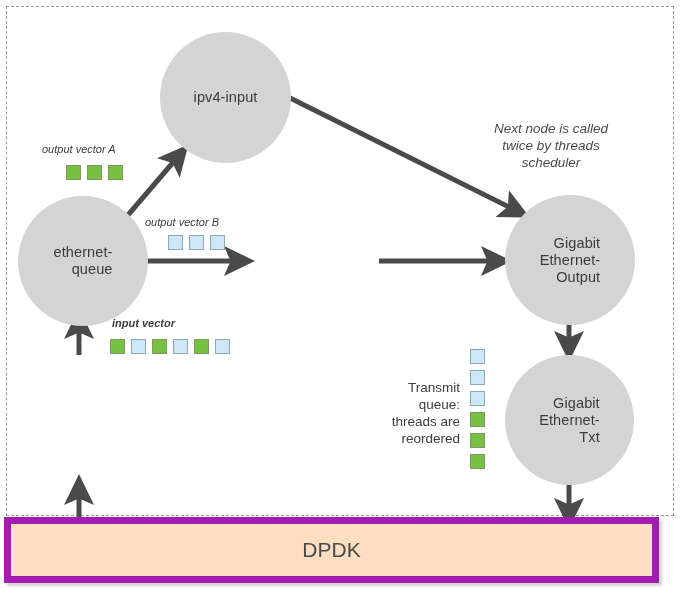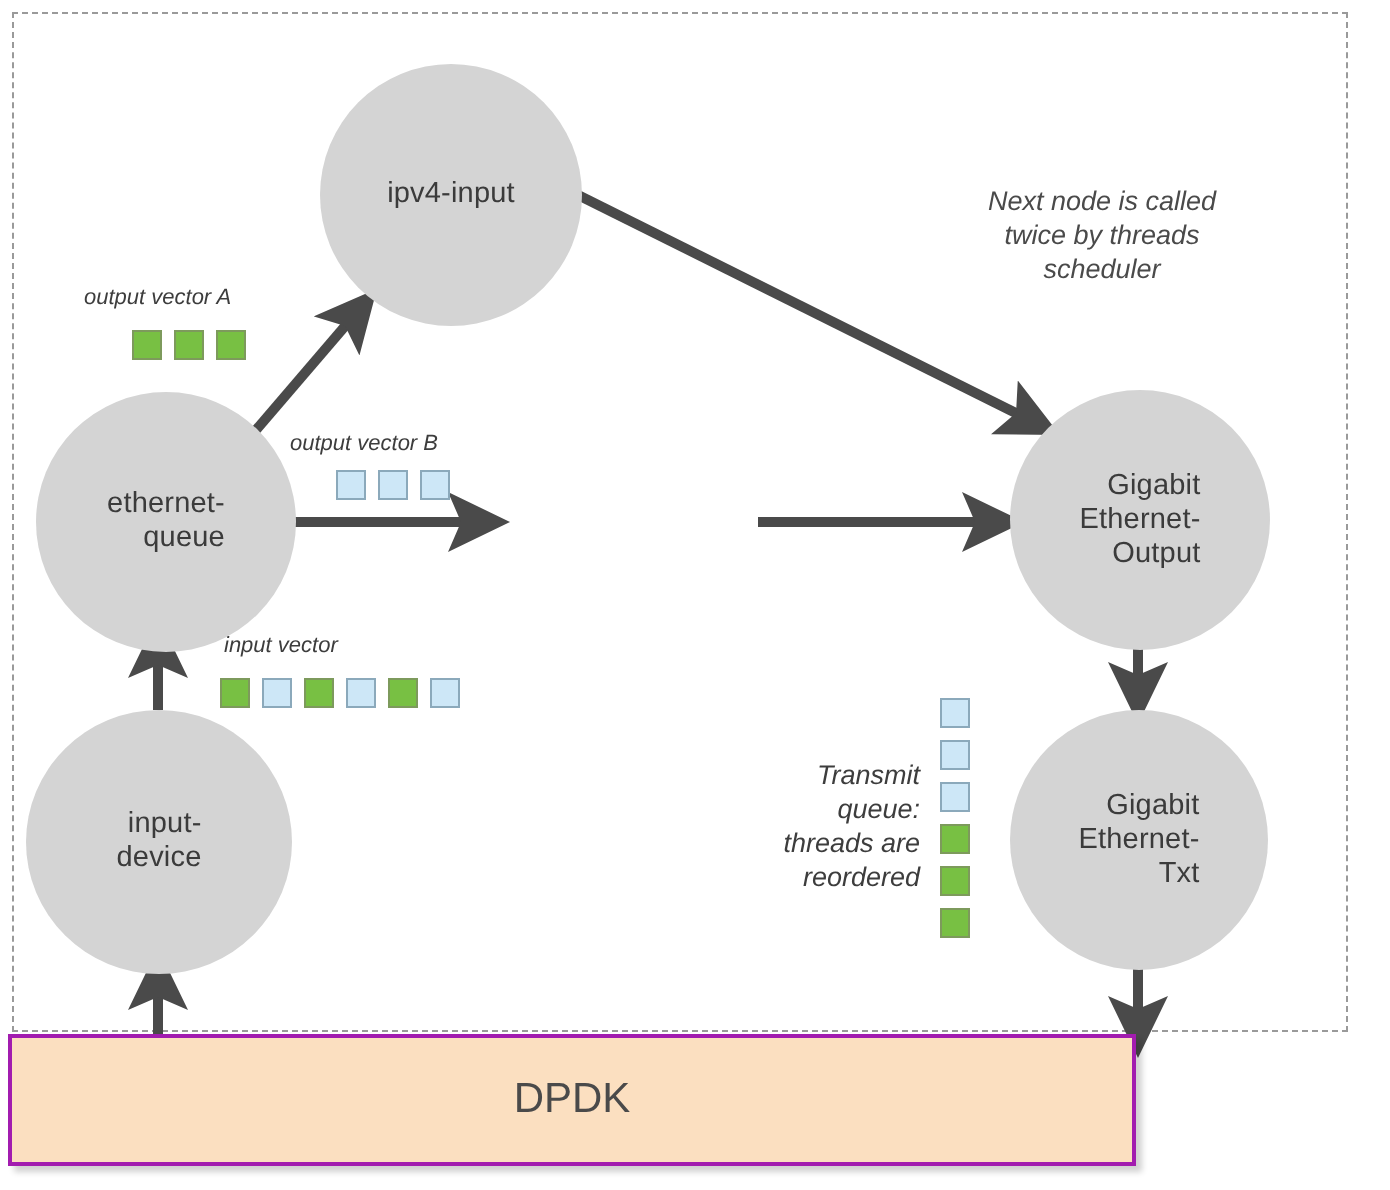--- a/index.html
+++ b/index.html
@@ -52,24 +52,24 @@
     line-height: 17px;
     letter-spacing: 0.1px;
   }
   .node span { display: block; }
 
   
   .dpdk-bar {
     position: absolute;
     left: 4px;
     top: 517px;
-    width: 564px;
+    width: 655px;
     height: 66px;
     background: #fbdfc0;
-    border: 2px solid #a21caf;
+    border: 7px solid #a21caf;
     box-sizing: border-box;
     box-shadow: 3px 3px 3px rgba(0,0,0,0.18);
     display: flex;
     align-items: center;
     justify-content: center;
     color: #4a4a4a;
     font-size: 21px;
   }
   
   .vec-label {
@@ -82,21 +82,20 @@
   .annot {
     position: absolute;
     font-style: italic;
     font-size: 13.5px;
     line-height: 17px;
     color: #4a4a4a;
     text-align: center;
   }
   .annot-right {
     position: absolute;
-    font-style: italic;
     font-size: 13.5px;
     line-height: 17px;
     color: #3d3d3d;
     text-align: right;
   }
   
   .pkt-row {
     position: absolute;
     display: flex;
     gap: 6px;
@@ -160,26 +159,20 @@
 
 
   <div class="node" style="left:505px; top:195px; width:130px; height:130px;">
     <div>
       <span>Gigabit</span>
       <span>Ethernet-</span>
       <span>Output</span>
     </div>
   </div>
 
-  <div class="node" style="left:13px; top:355px; width:133px; height:132px;">
-    <div>
-      <span>input-</span>
-      <span>device</span>
-    </div>
-  </div>
 
   <div class="node" style="left:505px; top:355px; width:129px; height:130px;">
     <div>
       <span>Gigabit</span>
       <span>Ethernet-</span>
       <span>Txt</span>
     </div>
   </div>
 
   <div class="vec-label" style="left:42px; top:143px;">output vector A</div>
@@ -189,40 +182,40 @@
       <div class="pkt green"></div>
     </div>
 
   <div class="vec-label" style="left:145px; top:216px;text-align:right;">output vector B</div>
   <div class="pkt-row" style="left:168px; top:235px;">
       <div class="pkt blue"></div>
       <div class="pkt blue"></div>
       <div class="pkt blue"></div>
     </div>
 
-  <div class="vec-label" style="left:112px; top:317px;">input vector</div>
+  <div class="vec-label" style="left:112px; top:317px;font-weight:bold;">input vector</div>
   <div class="pkt-row" style="left:110px; top:339px;">
       <div class="pkt green"></div>
       <div class="pkt blue"></div>
       <div class="pkt green"></div>
       <div class="pkt blue"></div>
       <div class="pkt green"></div>
       <div class="pkt blue"></div>
     </div>
 
   <div class="pkt-col" style="left:470px; top:349px;">
       <div class="pkt blue"></div>
       <div class="pkt blue"></div>
       <div class="pkt blue"></div>
       <div class="pkt green"></div>
       <div class="pkt green"></div>
       <div class="pkt green"></div>
     </div>
 
-  <div class="annot" style="left:466px; top:92px; width:170px;">
+  <div class="annot" style="left:466px; top:120px; width:170px;">
       <div>Next node is called</div>
       <div>twice by threads</div>
       <div>scheduler</div>
     </div>
 
   <div class="annot-right" style="left:368px; top:379px; width:92px;">
       <div>Transmit</div>
       <div>queue:</div>
       <div>threads are</div>
       <div>reordered</div>

